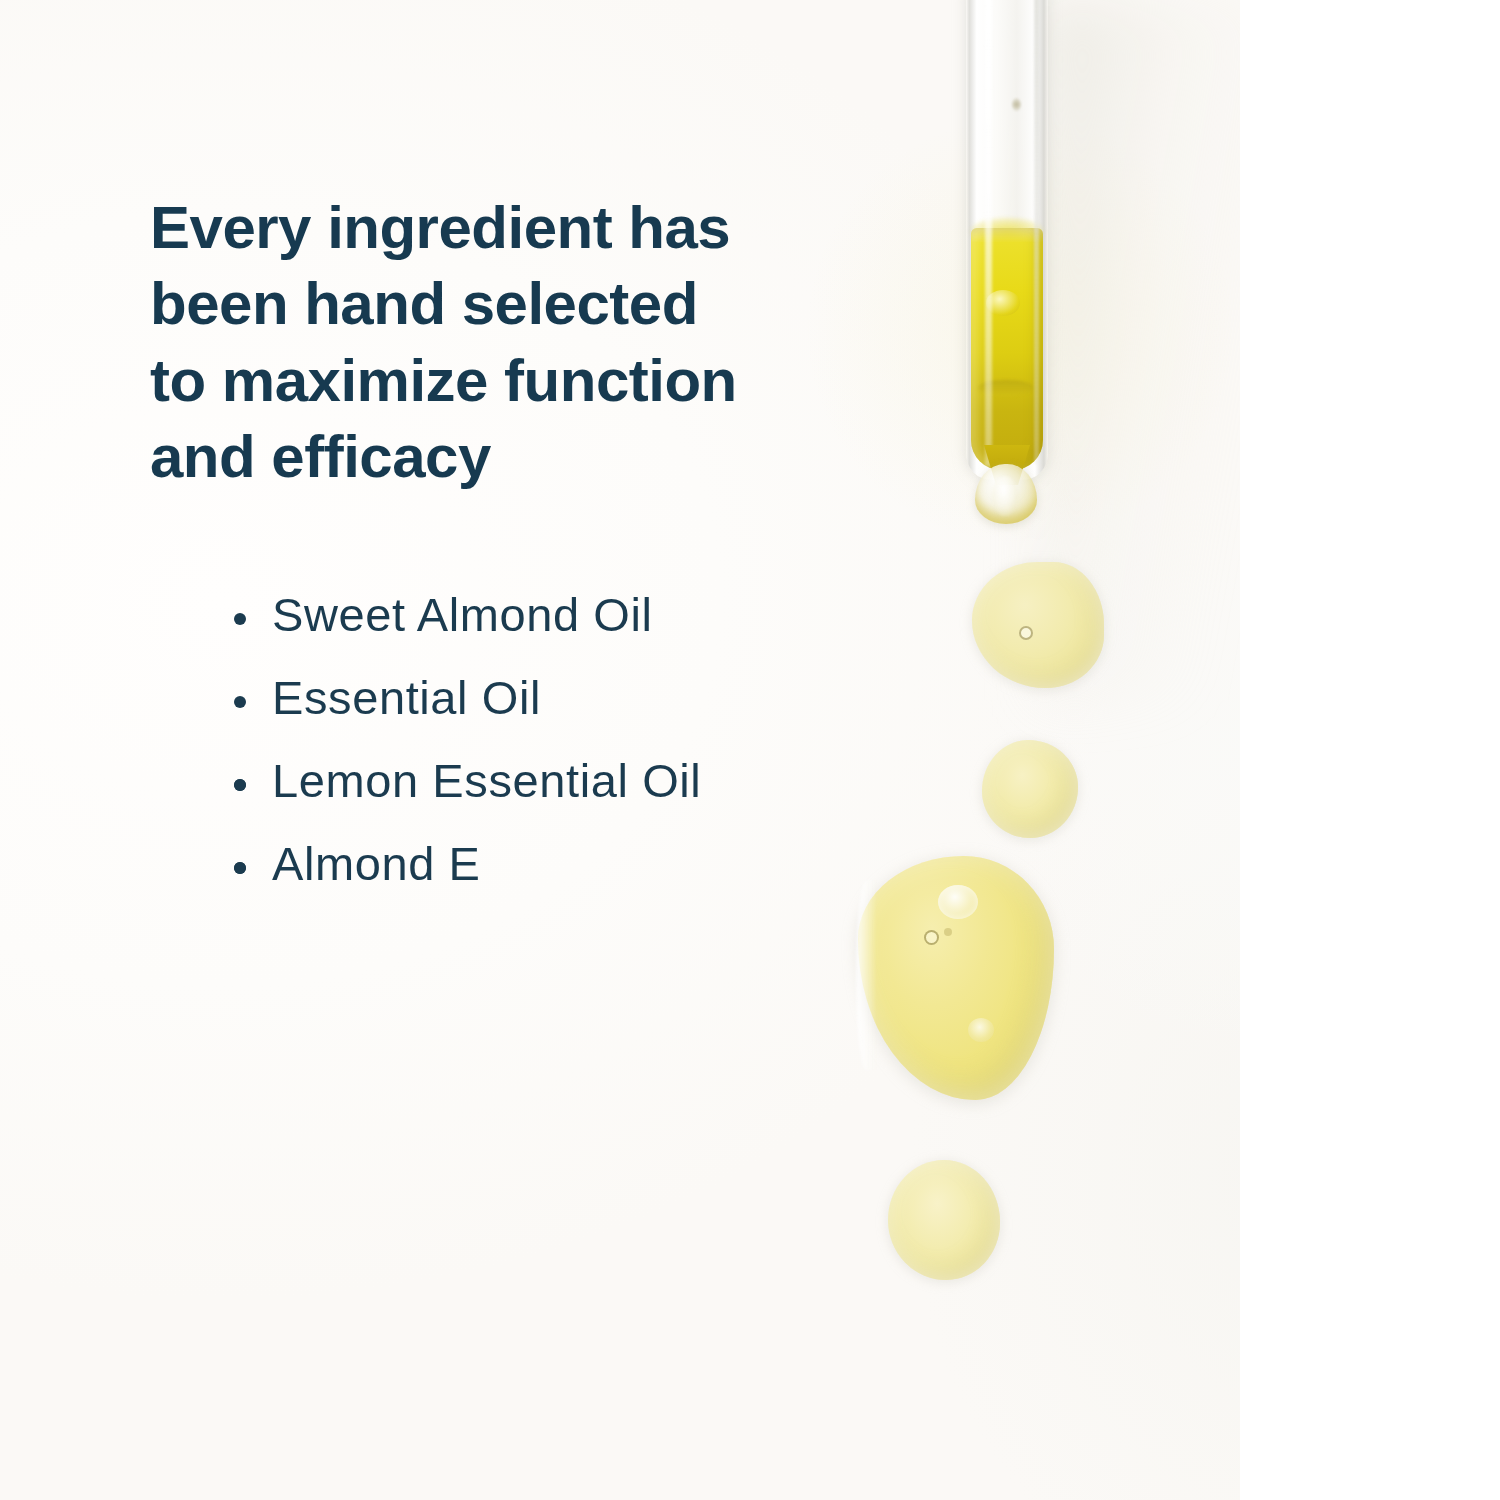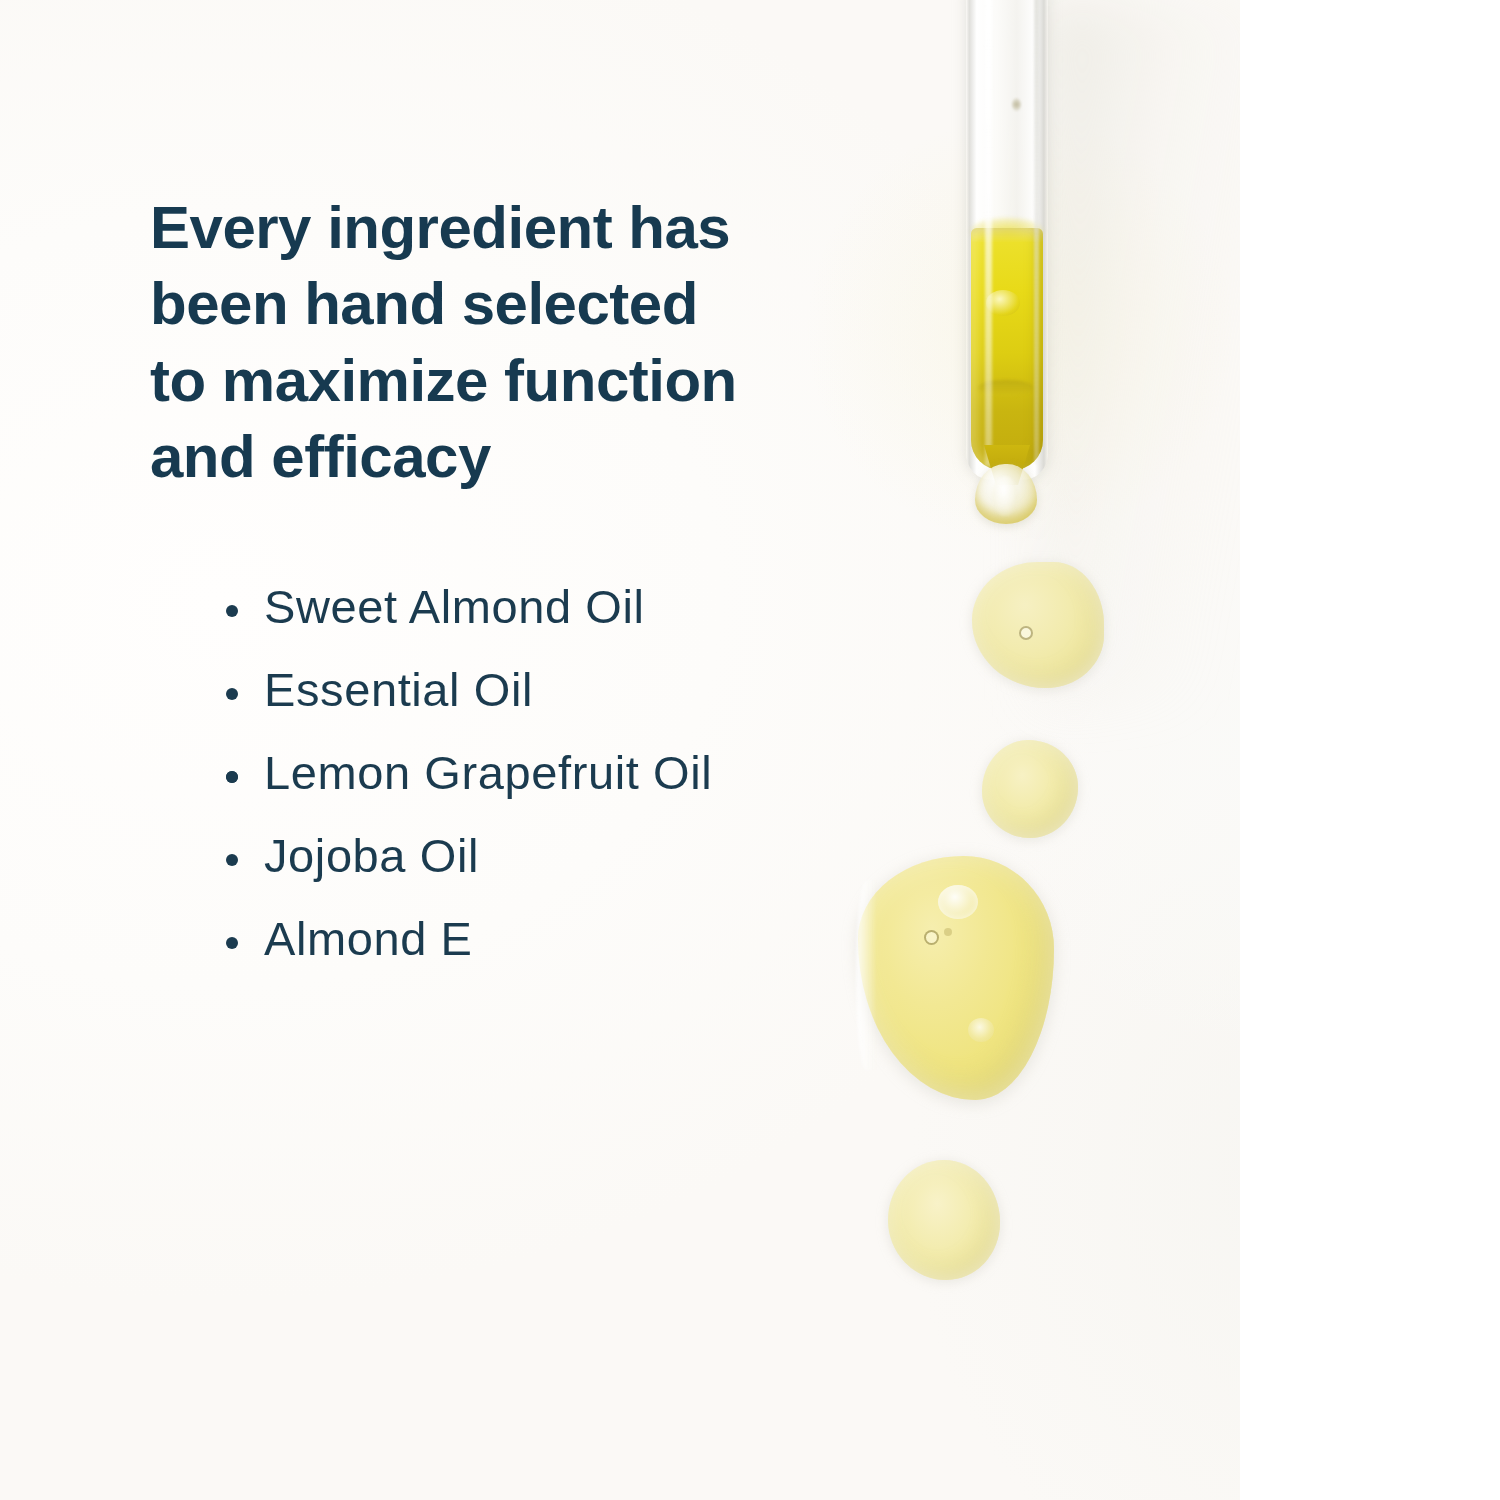--- a/index.html
+++ b/index.html
@@ -58,21 +58,21 @@
     white-space: pre-line;
   }
 
   
   .ingredients {
     position: absolute;
     left: 208px;
     top: 566px;
     width: 640px;
     list-style: none;
-    margin: 8px;
+    margin: 16px;
     padding: 0;
   }
   .ingredients li {
     position: relative;
     padding-left: 48px;
     margin: 0 0 17px 0;
     color: #1b3b4f;
     font-family: "Liberation Sans", sans-serif;
     font-weight: 300;
     font-size: 47px;
@@ -367,25 +367,24 @@
     </li>
     <li>
       <span class="dot"></span>
       <span>Essential Oil</span>
     </li>
     <li>
       <span class="dot"></span>
     </li>
     <li>
       <span class="dot"></span>
-      <span>Lemon Grapefruit Oil</span>
-    </li>
-    <li>
-      <span class="dot"></span>
-      <span>Jojoba Oil</span>
+      <span>Lemon Essential Oil</span>
+    </li>
+    <li>
+      <span class="dot"></span>
     </li>
     <li>
       <span class="dot"></span>
       <span>Almond E</span>
     </li>
   </ul>
 
   <div class="pipette">
     <div class="glass-tube"></div>
     <div class="oil-meniscus"></div>

